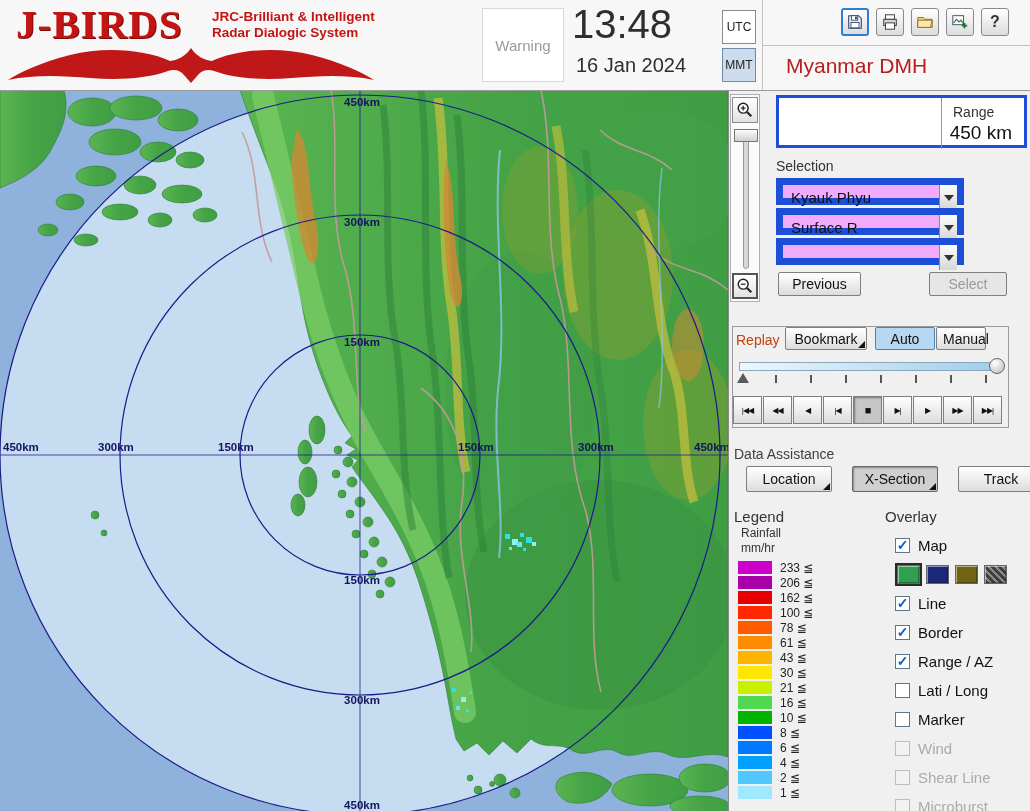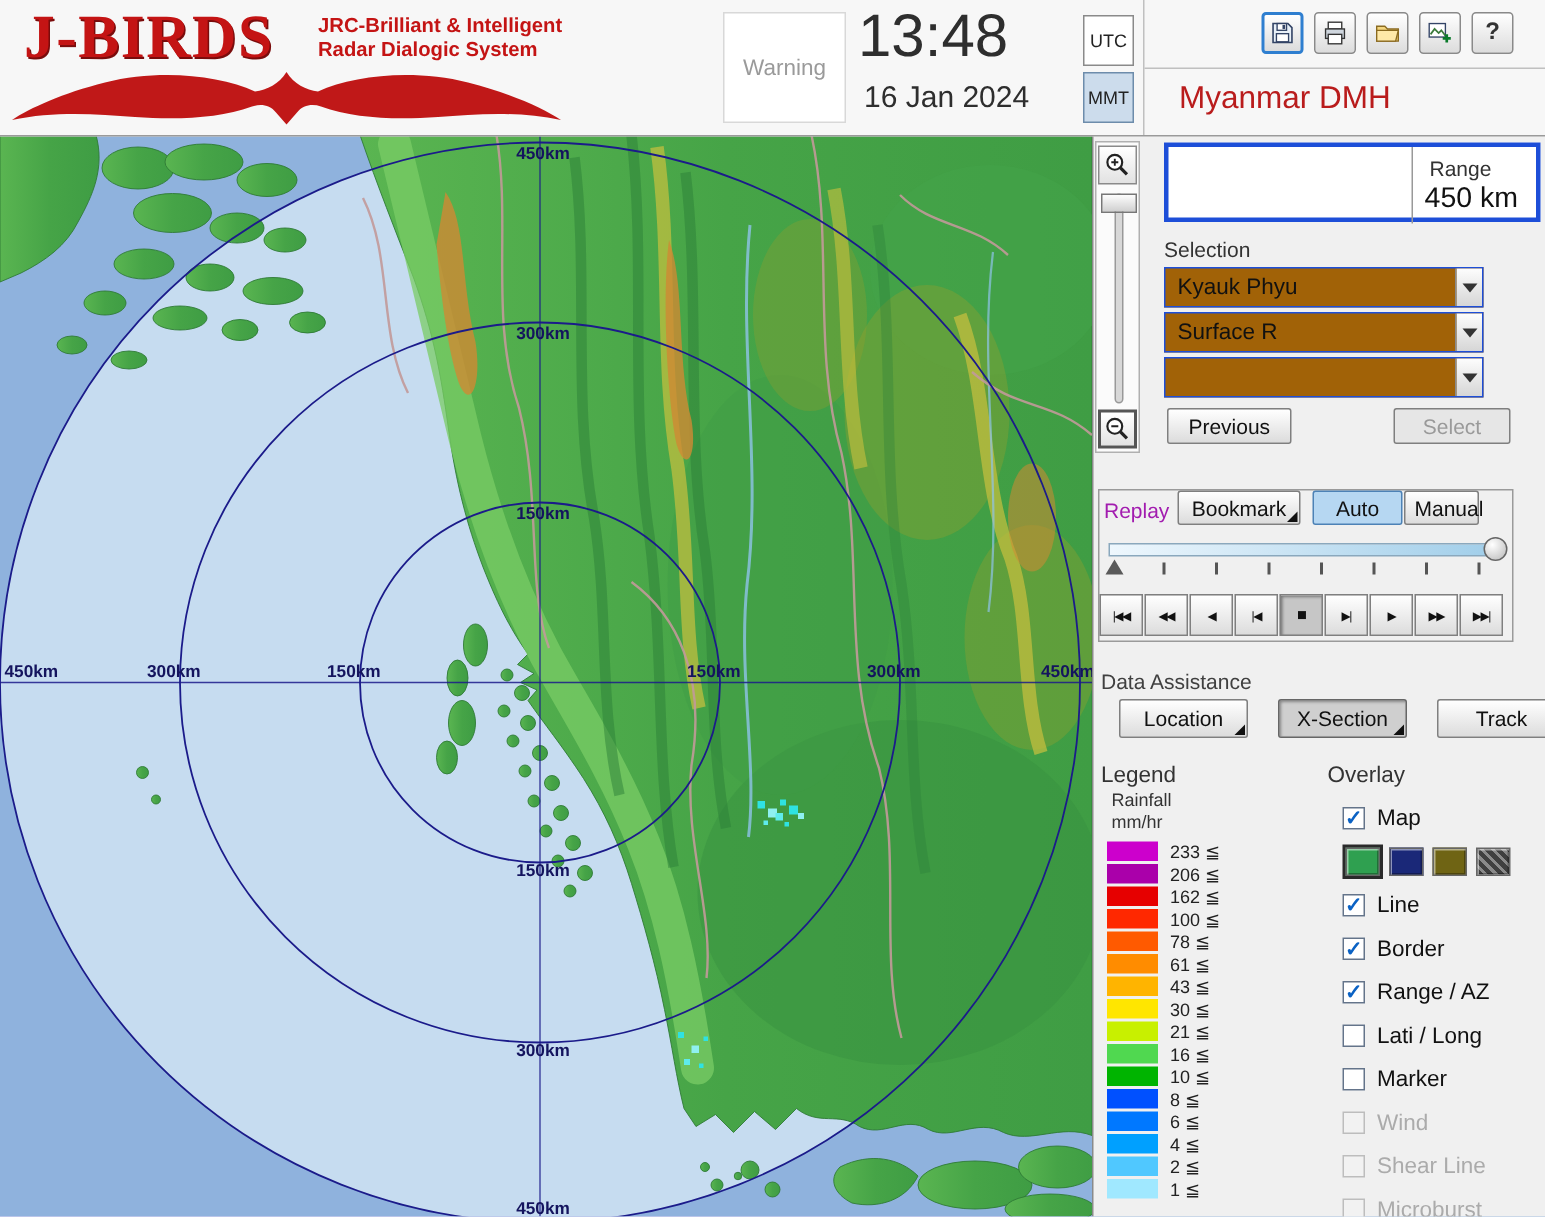--- a/index.html
+++ b/index.html
@@ -36,32 +36,32 @@
   .zoom-btn{position:absolute;left:1px;width:26px;height:26px;border:1px solid #8a8a8a;background:linear-gradient(#ffffff,#e2e2e2);display:flex;align-items:center;justify-content:center;padding:0;cursor:pointer;box-sizing:border-box;}
   .zoom-in{top:2px;}
   .zoom-out{top:178px;border:2px solid #555;}
   .zoom-track{position:absolute;left:12px;top:34px;width:6px;height:140px;background:#d8d8d8;border:1px solid #999;border-radius:3px;box-sizing:border-box;}
   .zoom-handle{position:absolute;left:3px;top:34px;width:24px;height:13px;background:linear-gradient(#fdfdfd,#cfcfcf);border:1px solid #777;box-sizing:border-box;cursor:pointer;}
   .range-box{position:absolute;left:47px;top:5px;width:251px;height:53px;background:#ffffff;border:3px solid #1d4ed8;box-sizing:border-box;}
   .range-divider{position:absolute;left:162px;top:0;width:1px;height:51px;background:#999;}
   .range-label{position:absolute;left:174px;top:6px;font-size:14px;color:#333;}
   .range-value{position:absolute;right:12px;top:24px;font-size:19px;color:#111;}
   .selection-label{position:absolute;left:47px;top:68px;font-size:14px;color:#333;text-align:right;}
-  .combo{position:absolute;left:47px;width:213px;height:27px;background:#a16207;border:1px solid #1d4ed8;box-sizing:border-box;}
+  .combo{position:absolute;left:47px;width:188px;height:27px;background:#f0abfc;border:7px solid #1d4ed8;box-sizing:border-box;}
   .combo .val{position:absolute;left:8px;top:4px;font-size:15px;color:#111;}
   .combo .dd-btn{position:absolute;right:0;top:0;width:18px;height:25px;background:linear-gradient(#fdfdfd,#d6d6d6);border-left:1px solid #8a8a8a;cursor:pointer;box-sizing:border-box;}
   .combo .dd-btn .tri{position:absolute;left:4px;top:10px;width:0;height:0;border-left:5px solid transparent;border-right:5px solid transparent;border-top:6px solid #333;}
   .combo1{top:88px;} .combo2{top:118px;} .combo3{top:148px;}
   .btn{border:1px solid #7f7f7f;background:linear-gradient(#ffffff,#dcdcdc);border-radius:2px;font-size:14px;color:#111;cursor:pointer;font-family:inherit;box-sizing:border-box;}
   .btn.pressed{background:#cfcfcf;border-color:#666;box-shadow:inset 1px 1px 2px rgba(0,0,0,.35);}
   .btn:disabled,.btn.disabled{color:#9a9a9a;background:#e6e6e6;}
   .prev-btn{position:absolute;left:49px;top:182px;width:83px;height:24px;}
   .select-btn{position:absolute;left:200px;top:182px;width:78px;height:24px;}
   .replay-box{position:absolute;left:3px;top:236px;width:277px;height:102px;border:1px solid #9a9a9a;box-sizing:border-box;}
-  .replay-label{position:absolute;left:7px;top:242px;font-size:14px;color:#a21caf;}
+  .replay-label{position:absolute;left:7px;top:242px;font-size:14px;color:#c2410c;}
   .bookmark-btn{position:absolute;left:56px;top:237px;width:82px;height:23px;}
   .auto-btn{position:absolute;left:146px;top:237px;width:60px;height:23px;background:#b6d7f2;border-color:#4d82b6;}
   .manual-btn{position:absolute;left:207px;top:237px;width:50px;height:23px;}
   .corner{position:absolute;right:1px;bottom:1px;width:0;height:0;border-left:7px solid transparent;border-bottom:7px solid #111;}
   .rslider-track{position:absolute;left:10px;top:272px;width:262px;height:9px;background:linear-gradient(90deg,#eef7fd,#9fcde9);border:1px solid #8aa8bd;box-sizing:border-box;cursor:pointer;}
   .rslider-knob{position:absolute;left:260px;top:268px;width:16px;height:16px;border-radius:50%;background:radial-gradient(circle at 35% 30%,#ffffff,#b9b9b9);border:1px solid #666;box-sizing:border-box;cursor:pointer;}
   .rslider-tri{position:absolute;left:8px;top:283px;width:0;height:0;border-left:6px solid transparent;border-right:6px solid transparent;border-bottom:10px solid #5a5a5a;}
   .rslider-ticks{position:absolute;left:46px;top:285px;width:212px;display:flex;justify-content:space-between;}
   .rslider-ticks span{width:2px;height:8px;background:#555;}
   .playback{position:absolute;left:4px;top:306px;display:flex;gap:1px;}

